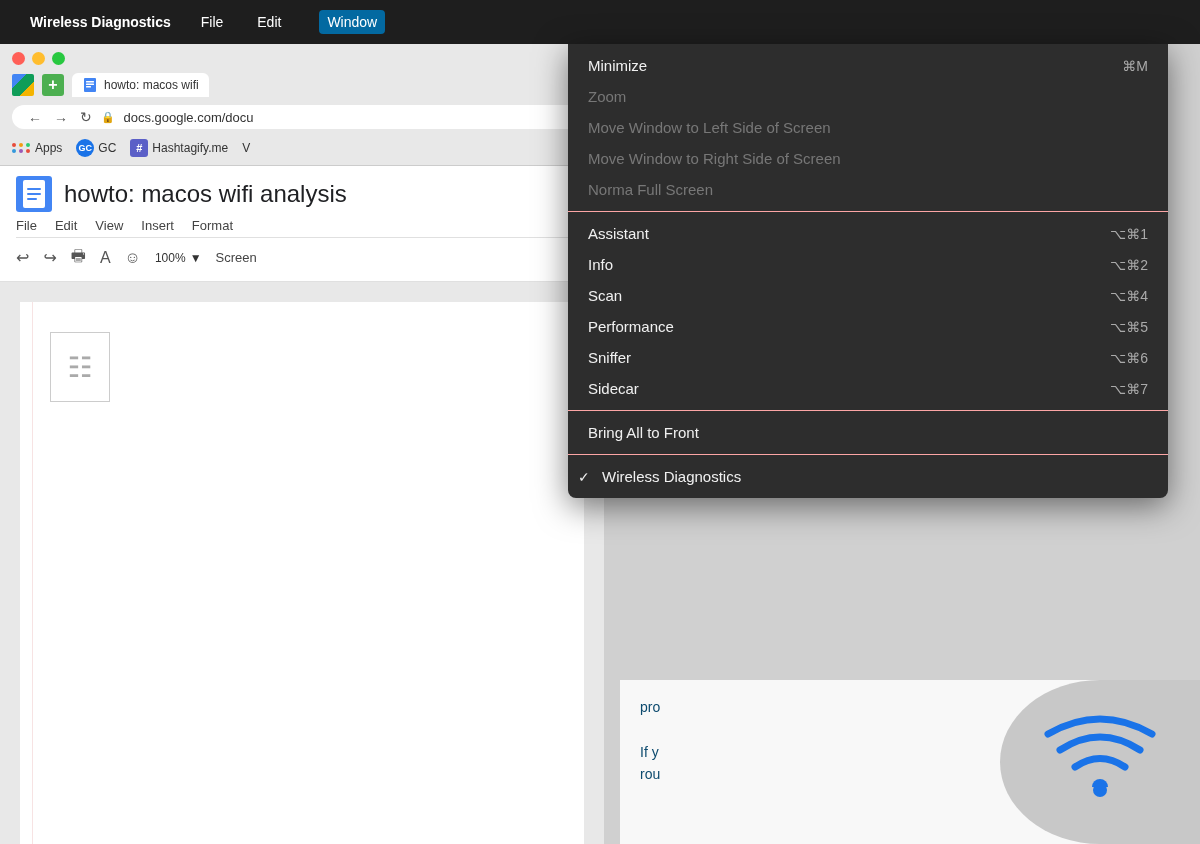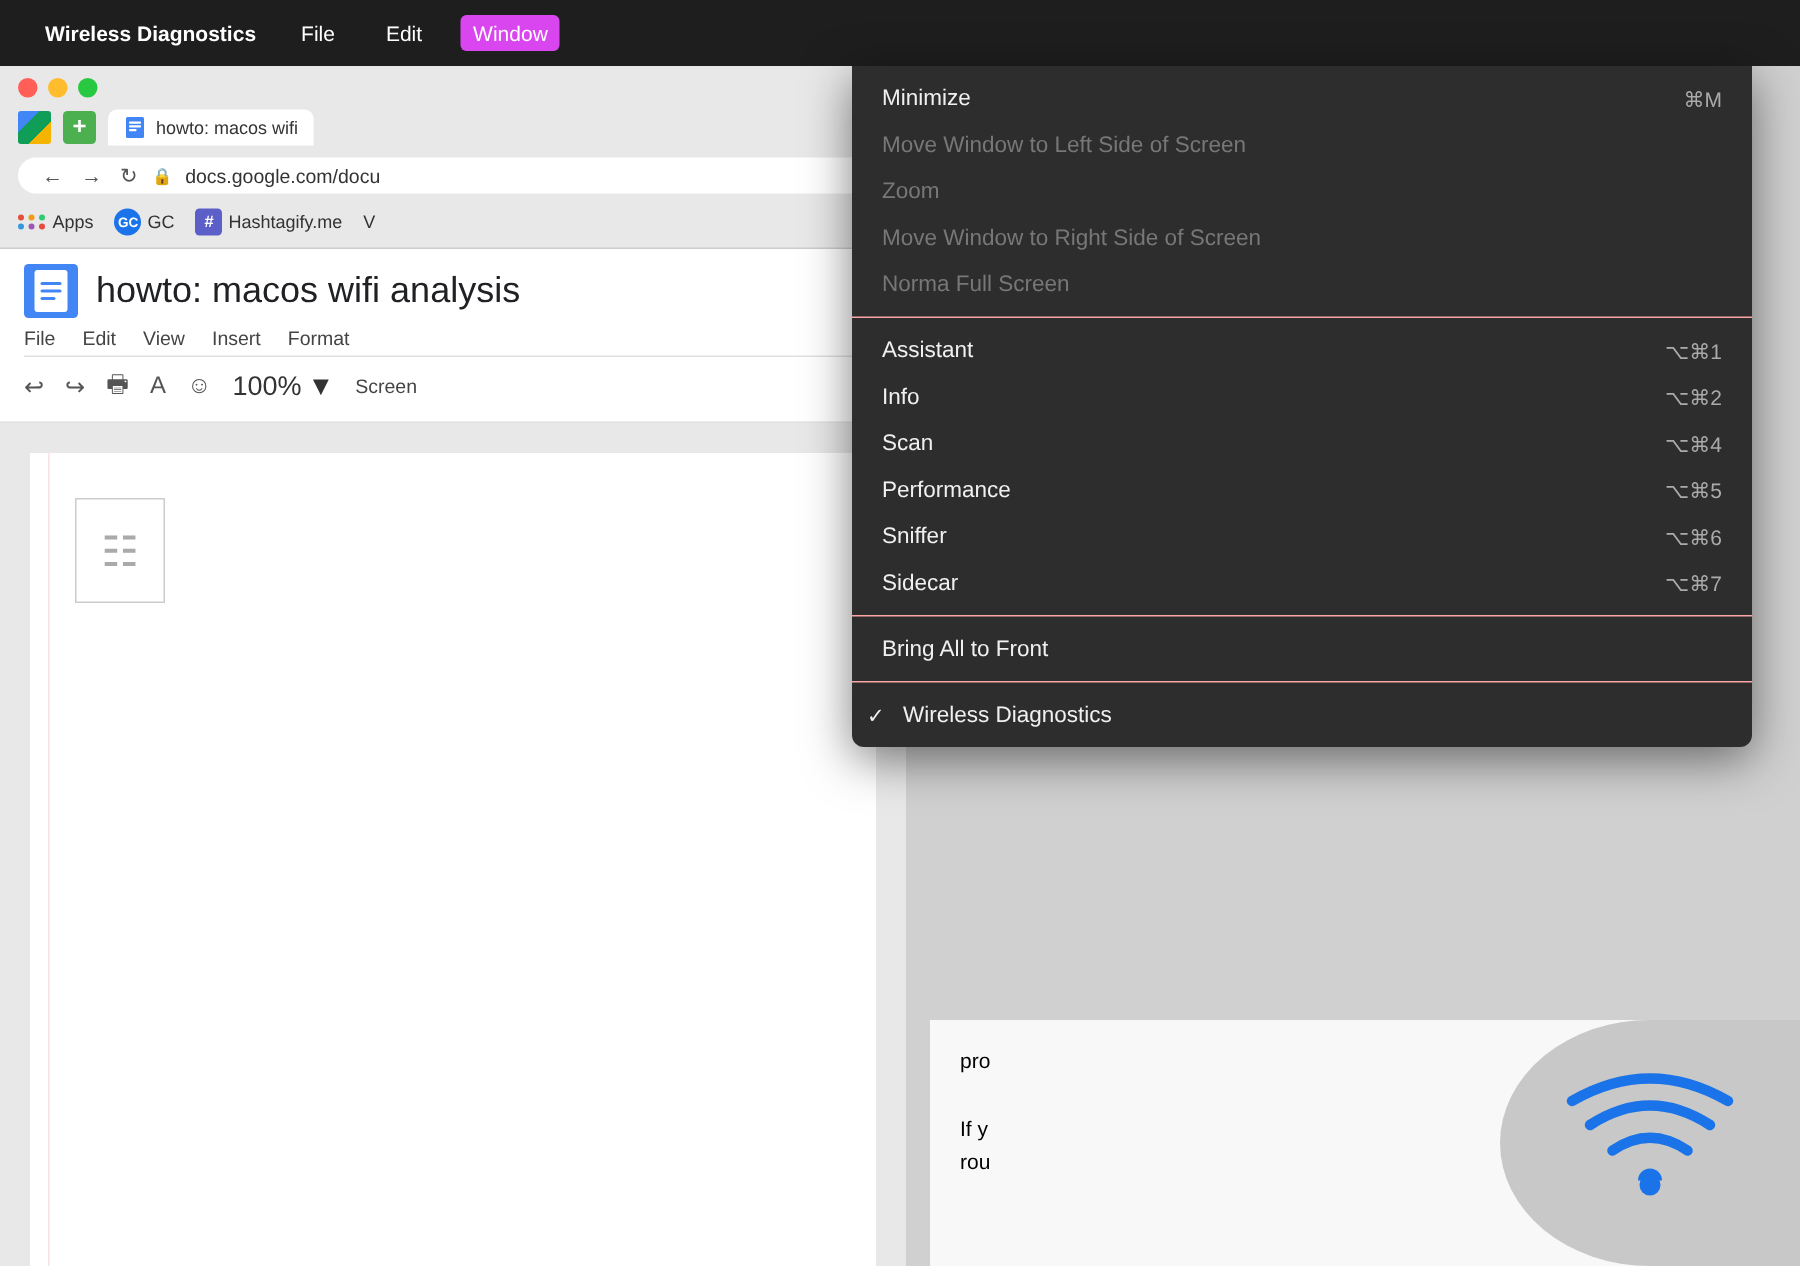--- a/index.html
+++ b/index.html
@@ -38,22 +38,23 @@
     .menubar-item {
       color: white;
       font-size: 14px;
       font-weight: 400;
       margin-right: 18px;
       cursor: default;
       padding: 4px 8px;
       border-radius: 4px;
     }
     .menubar-item.active {
-      background: #d946ef;
+      background: #0369a1;
       color: white;
+      margin-left: 12px;
     }
 
     
     .browser-bg {
       position: absolute;
       top: 44px;
       left: 0;
       width: 604px;
       height: 800px;
       background: #f0f0f0;
@@ -248,21 +249,21 @@
     }
     .toolbar-btn {
       cursor: pointer;
       font-size: 16px;
       color: #555;
     }
     .zoom-btn {
       display: flex;
       align-items: center;
       gap: 4px;
-      font-size: 18px;
+      font-size: 12px;
       color: #333;
     }
     .doc-page {
       background: #e8e8e8;
       padding: 20px;
       height: 100%;
     }
     .doc-page-inner {
       background: white;
       height: 100%;
@@ -347,21 +348,21 @@
       top: 680px;
       left: 620px;
       width: 580px;
       height: 164px;
       background: #f8f8f8;
       overflow: hidden;
     }
     .bottom-doc-text {
       padding: 16px 20px;
       font-size: 14px;
-      color: #000000;
+      color: #0c4a6e;
       line-height: 1.6;
     }
     .wifi-circle {
       position: absolute;
       right: 0;
       top: 0;
       width: 200px;
       height: 164px;
       background: #c8c8c8;
       border-radius: 50% 0 0 50%;
@@ -488,25 +489,25 @@
 </div>
 
 <div class="dropdown-menu">
 
   <div class="menu-section">
     <div class="menu-item">
       <span class="menu-item-label">Minimize</span>
       <span class="menu-item-shortcut">⌘M</span>
     </div>
     <div class="menu-item disabled">
-      <span class="menu-item-label">Move Window to Left Side of Screen</span>
-    </div>
-    <div class="menu-item disabled">
       <span class="menu-item-label">Zoom</span>
       <span class="menu-item-shortcut"></span>
+    </div>
+    <div class="menu-item disabled">
+      <span class="menu-item-label">Move Window to Left Side of Screen</span>
     </div>
     <div class="menu-item disabled">
       <span class="menu-item-label">Move Window to Right Side of Screen</span>
     </div>
     <div class="menu-item disabled">
       <span class="menu-item-label">Norma Full Screen</span>
     </div>
   </div>
 
   <div class="menu-section">

